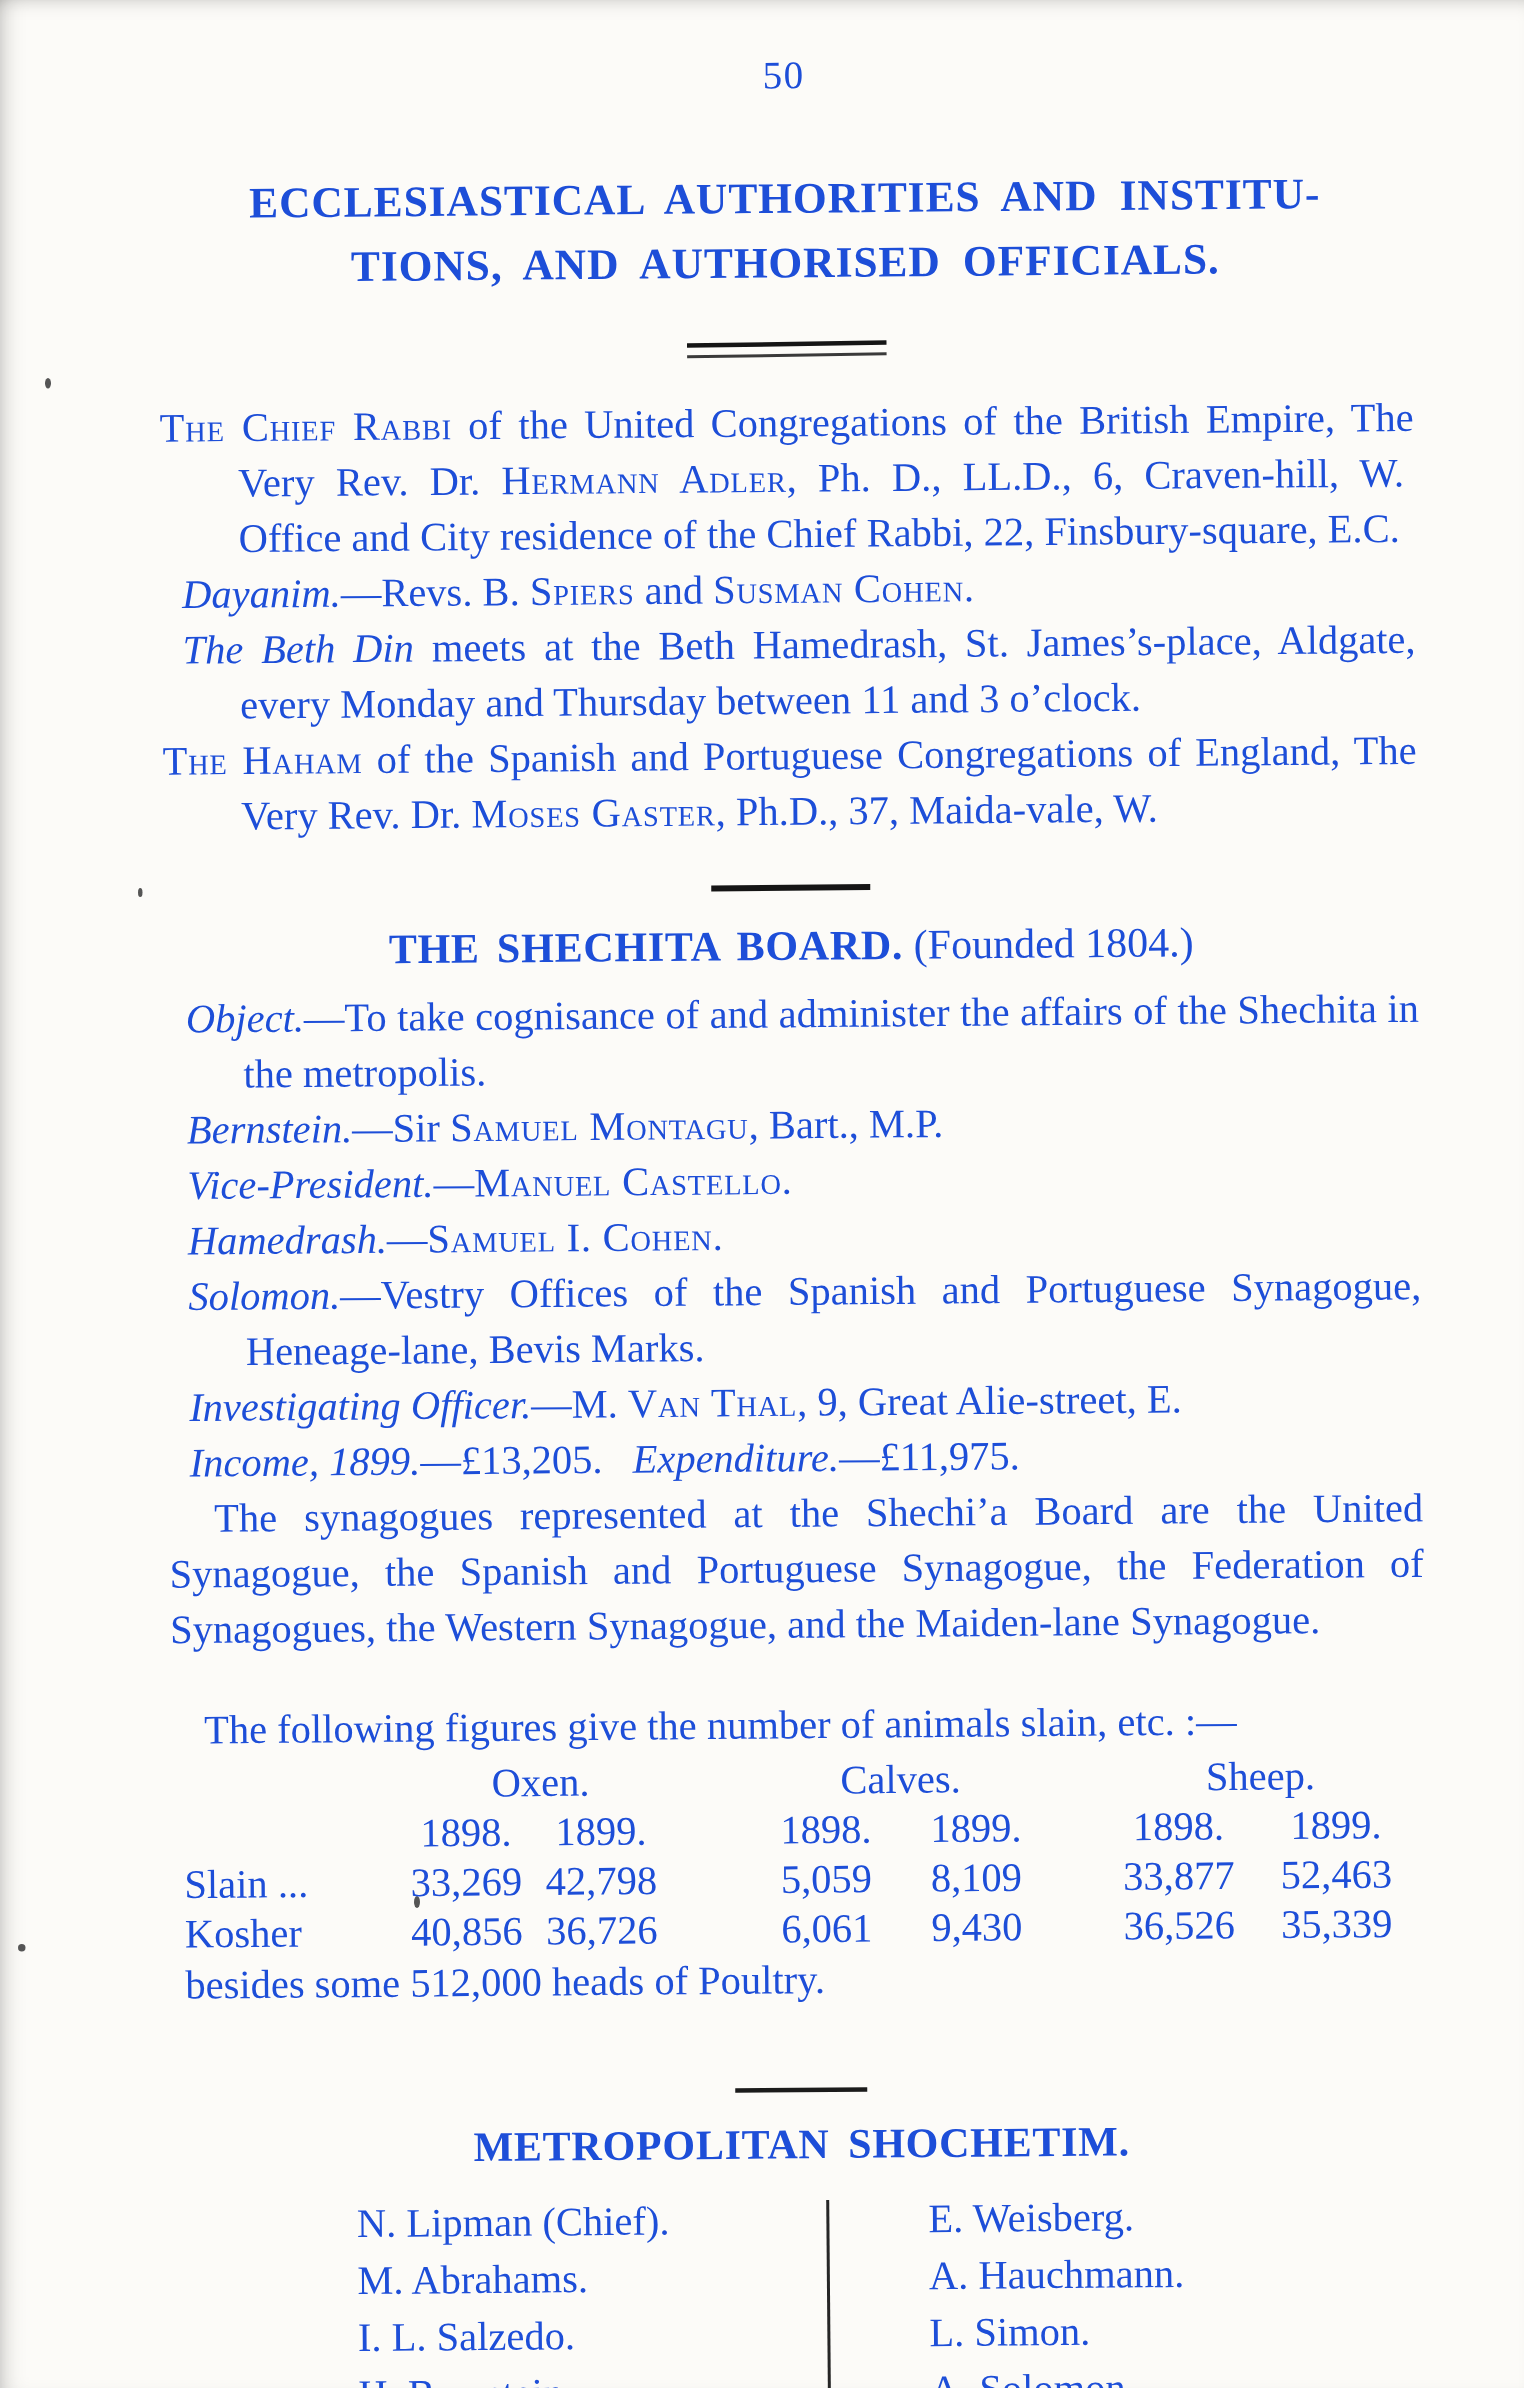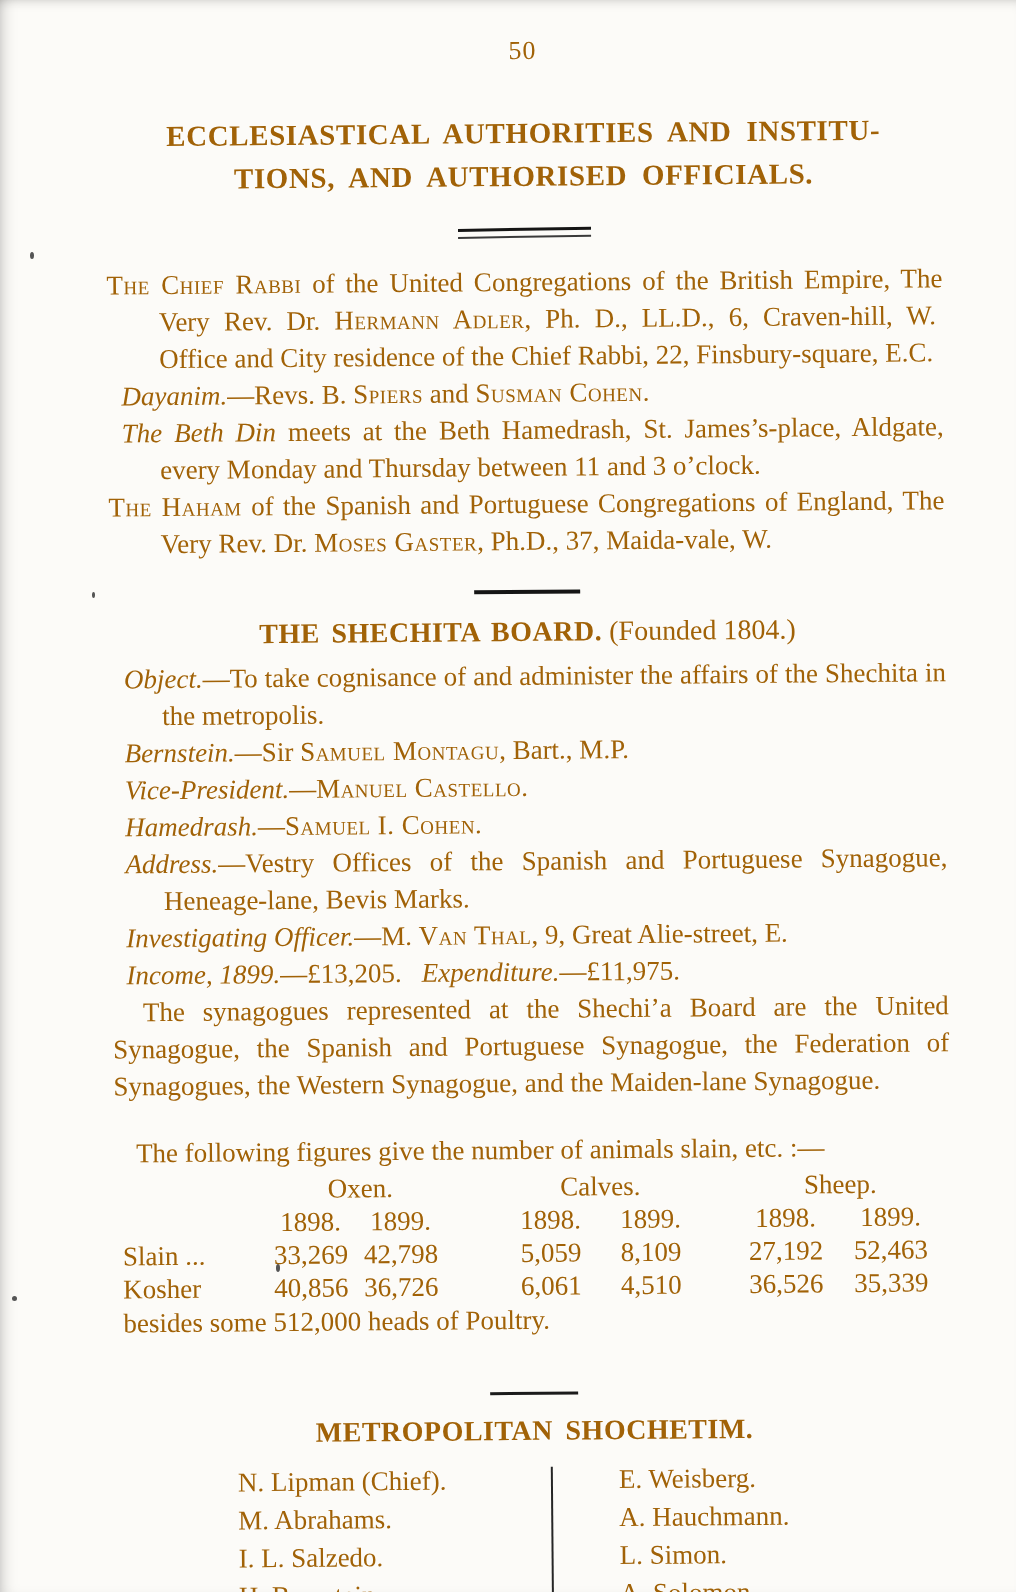--- a/index.html
+++ b/index.html
@@ -5,21 +5,21 @@
   html,body{margin:0;padding:0;}
   body{
     width:1016px;height:1592px;
     background:#e8e6e1;
     font-family:"Liberation Serif", serif;
   }
   .page{
     position:relative;
     width:1016px;height:1592px;
     background:#fcfbf8;
-    color:#a16207;
+    color:#1d4ed8;
     overflow:hidden;
     box-shadow:inset 12px 0 18px -14px rgba(0,0,0,.35), inset 0 10px 14px -12px rgba(0,0,0,.25);
   }
   .content{
     padding:36px 76px 0 104px;
     transform:rotate(-0.5deg);
     transform-origin:50% 0;
   }
   .page-number{
     text-align:center;
@@ -129,21 +129,21 @@
 
     <div class="board-items bodytext">
       <p class="hang-sm"><span class="it">Object.</span><span>—To take cognisance of and administer the affairs of the Shechita in the metropolis.</span></p>
 
       <p class="hang-sm"><span class="it">Bernstein.</span><span>—Sir </span><span class="sc">Samuel Montagu</span><span>, Bart., M.P.</span></p>
 
       <p class="hang-sm"><span class="it">Vice-President.</span><span>—</span><span class="sc">Manuel Castello</span><span>.</span></p>
 
       <p class="hang-sm"><span class="it">Hamedrash.</span><span>—</span><span class="sc">Samuel I. Cohen</span><span>.</span></p>
 
-      <p class="hang-sm"><span class="it">Address.</span><span>—Vestry Offices of the Spanish and Portuguese Synagogue, Heneage-lane, Bevis Marks.</span></p>
+      <p class="hang-sm"><span class="it">Solomon.</span><span>—Vestry Offices of the Spanish and Portuguese Synagogue, Heneage-lane, Bevis Marks.</span></p>
 
       <p class="hang-sm"><span class="it">Investigating Officer.</span><span>—M. </span><span class="sc">Van Thal</span><span>, 9, Great Alie-street, E.</span></p>
 
       <p class="hang-sm"><span class="it">Income, 1899.</span><span>—£13,205.</span><span class="it exp-label">Expenditure.</span><span>—£11,975.</span></p>
 
       <p class="syn-para">The synagogues represented at the Shechi’a Board are the United Synagogue, the Spanish and Portuguese Synagogue, the Federation of Synagogues, the Western Synagogue, and the Maiden-lane Synagogue.</p>
     </div>
 
     <p class="tbl-intro">The following figures give the number of animals slain, etc. :—</p>
 
@@ -161,29 +161,29 @@
         <span class="c4">1899.</span>
         <span class="c5">1898.</span>
         <span class="c6">1899.</span>
       </div>
       <div class="t-grid">
         <span class="lbl">Slain ...</span>
         <span class="c1">33,269</span>
         <span class="c2">42,798</span>
         <span class="c3">5,059</span>
         <span class="c4">8,109</span>
-        <span class="c5">27,192</span>
+        <span class="c5">33,877</span>
         <span class="c6">52,463</span>
       </div>
       <div class="t-grid">
         <span class="lbl">Kosher</span>
         <span class="c1">40,856</span>
         <span class="c2">36,726</span>
         <span class="c3">6,061</span>
-        <span class="c4">4,510</span>
+        <span class="c4">9,430</span>
         <span class="c5">36,526</span>
         <span class="c6">35,339</span>
       </div>
       <div class="t-foot">besides some 512,000 heads of Poultry.</div>
     </div>
 
     <div class="rule-thin"></div>
 
     <h2 class="shochetim-title">METROPOLITAN SHOCHETIM.</h2>
 

